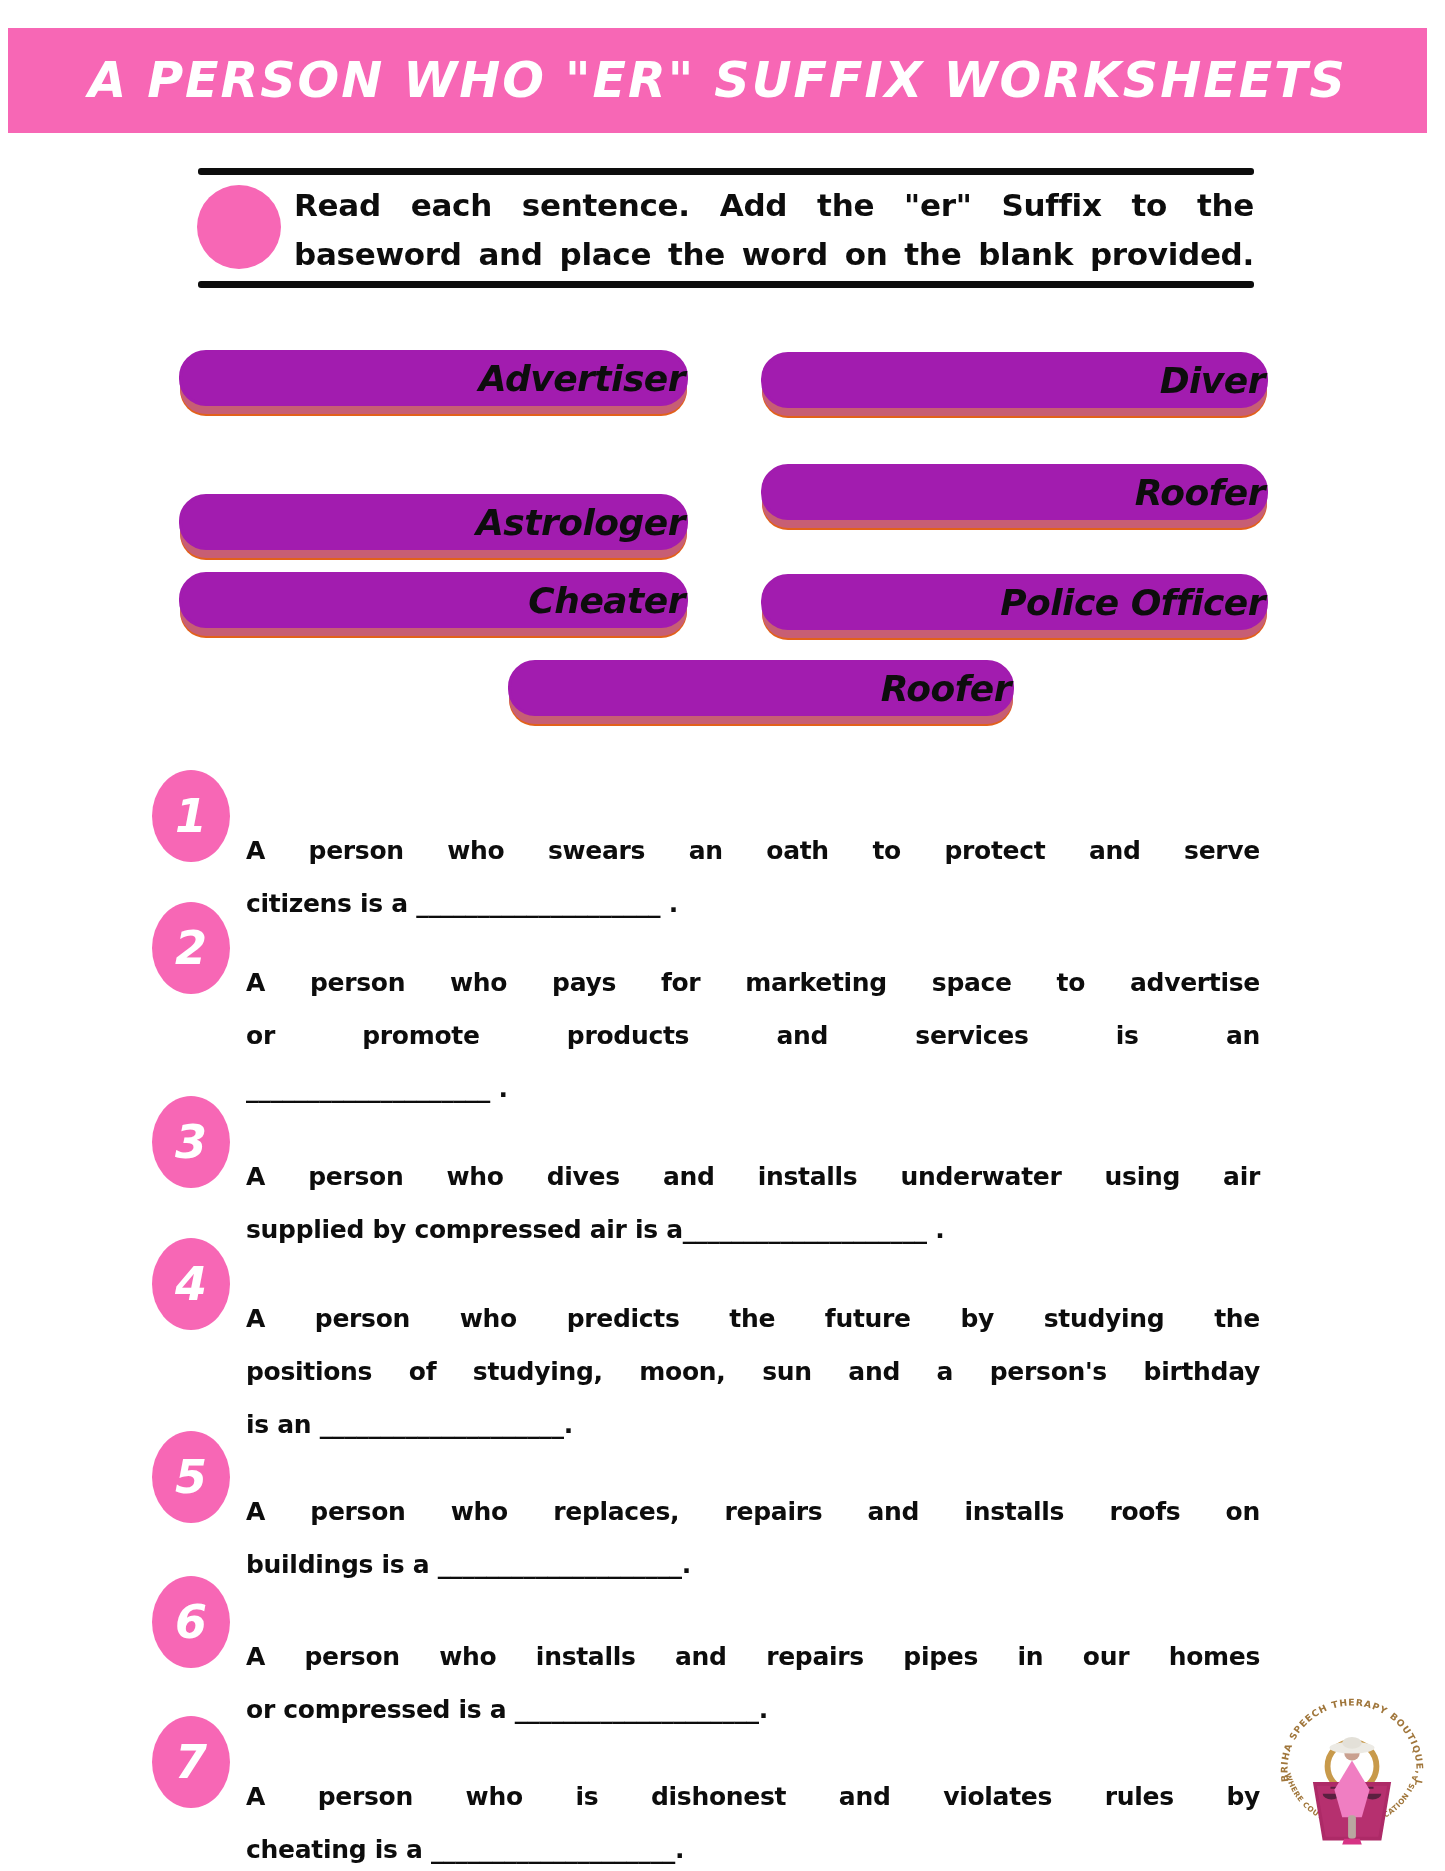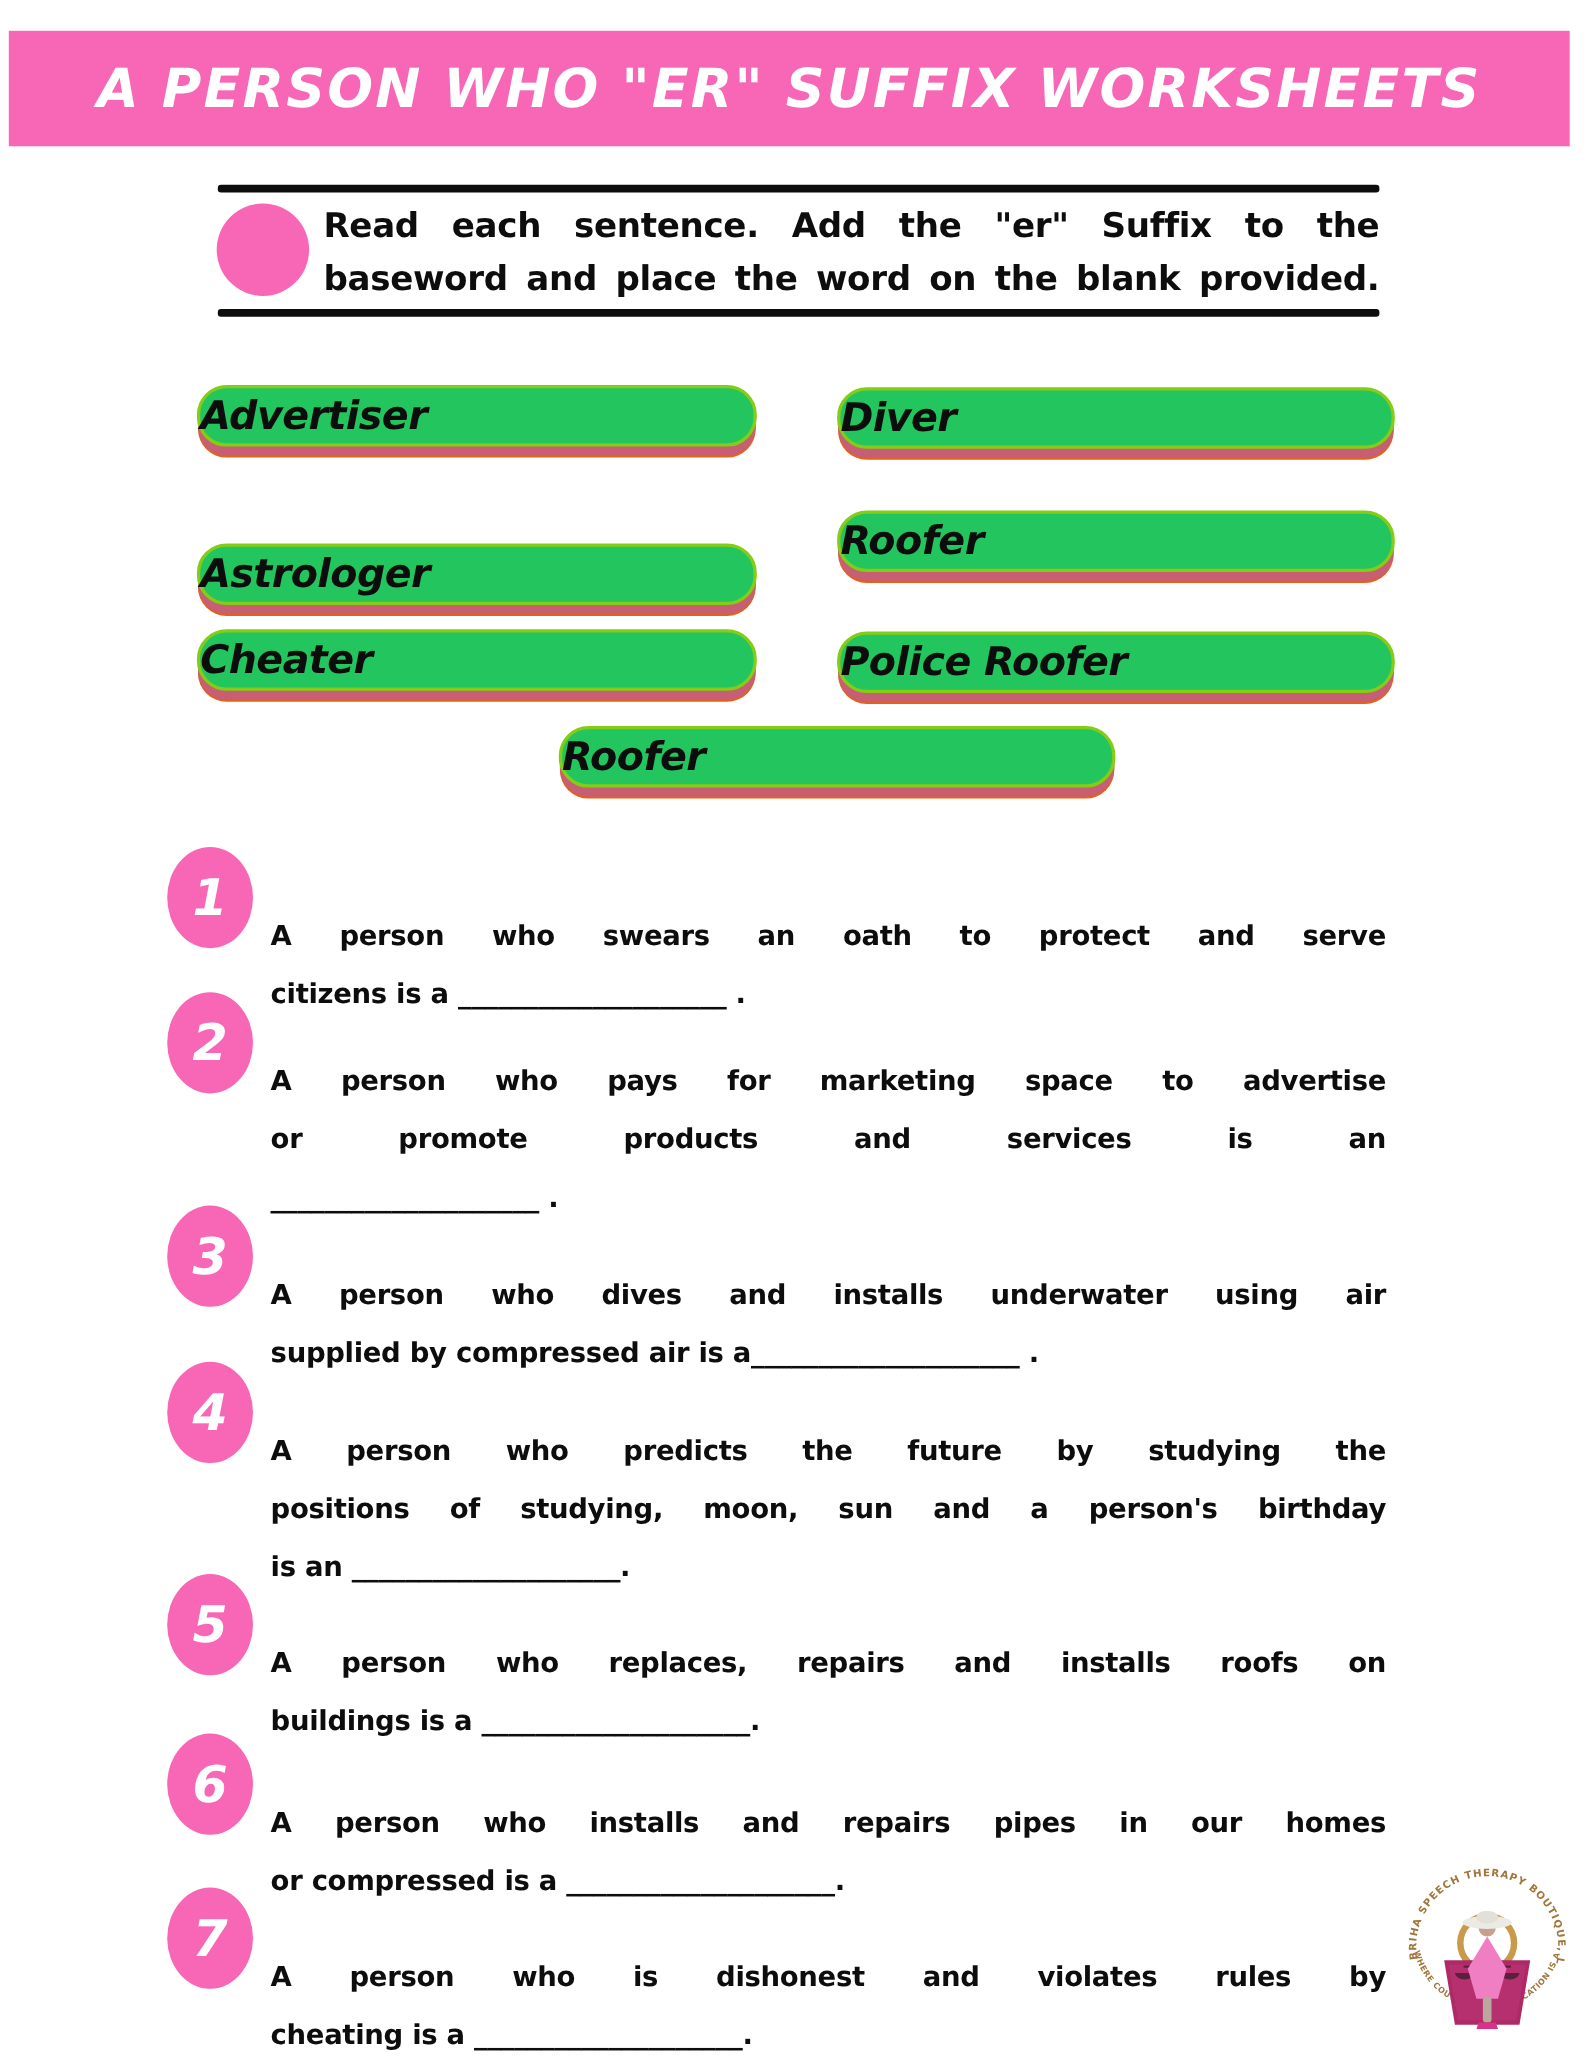--- a/index.html
+++ b/index.html
@@ -25,24 +25,24 @@
     position:absolute;left:197px;top:185px;width:84px;height:84px;
     background:#f767b5;border-radius:50%;
   }
   .instr{
     position:absolute;left:294px;top:181px;width:960px;
     font-size:31px;font-weight:bold;line-height:49px;letter-spacing:-0.3px;
   }
   .jline{text-align:justify;text-align-last:justify;}
   
   .pill{
-    position:absolute;height:50px;background:#22c55e;
-    border:3px solid #84cc16;border-radius:27px;
+    position:absolute;height:50px;background:#a21caf;
+    border:3px solid #a21caf;border-radius:27px;
     box-shadow:0 9px 0 -1px #c75e74, 0 11px 0 -1px #e2611b;
-    display:flex;align-items:center;justify-content:flex-start;
+    display:flex;align-items:center;justify-content:flex-end;
   }
   .pill span{
     font-size:36px;font-weight:bold;font-style:italic;color:#0d0d0d;letter-spacing:-0.5px;
   }
   
   .badge{
     position:absolute;left:152px;width:78px;height:92px;border-radius:50%;
     background:#f767b5;color:#ffffff;text-align:center;line-height:92px;
     font-size:46px;font-weight:bold;font-style:italic;
   }
@@ -80,21 +80,21 @@
     <div class="pill" style="left:179px;top:462px;width:503px;margin-top:32px;">
       <span>Astrologer</span>
     </div>
     <div class="pill" style="left:761px;top:464px;width:501px;">
       <span>Roofer</span>
     </div>
     <div class="pill" style="left:179px;top:572px;width:503px;">
       <span>Cheater</span>
     </div>
     <div class="pill" style="left:761px;top:574px;width:501px;">
-      <span>Police Roofer</span>
+      <span>Police Officer</span>
     </div>
     <div class="pill" style="left:508px;top:660px;width:500px;">
       <span>Roofer</span>
     </div>
   </div>
 
   <div>
     <div class="badge" style="top:770px;">1</div>
     <div class="qtext" style="top:776px;">
       <div class="jline">A person who swears an oath to protect and serve</div>

